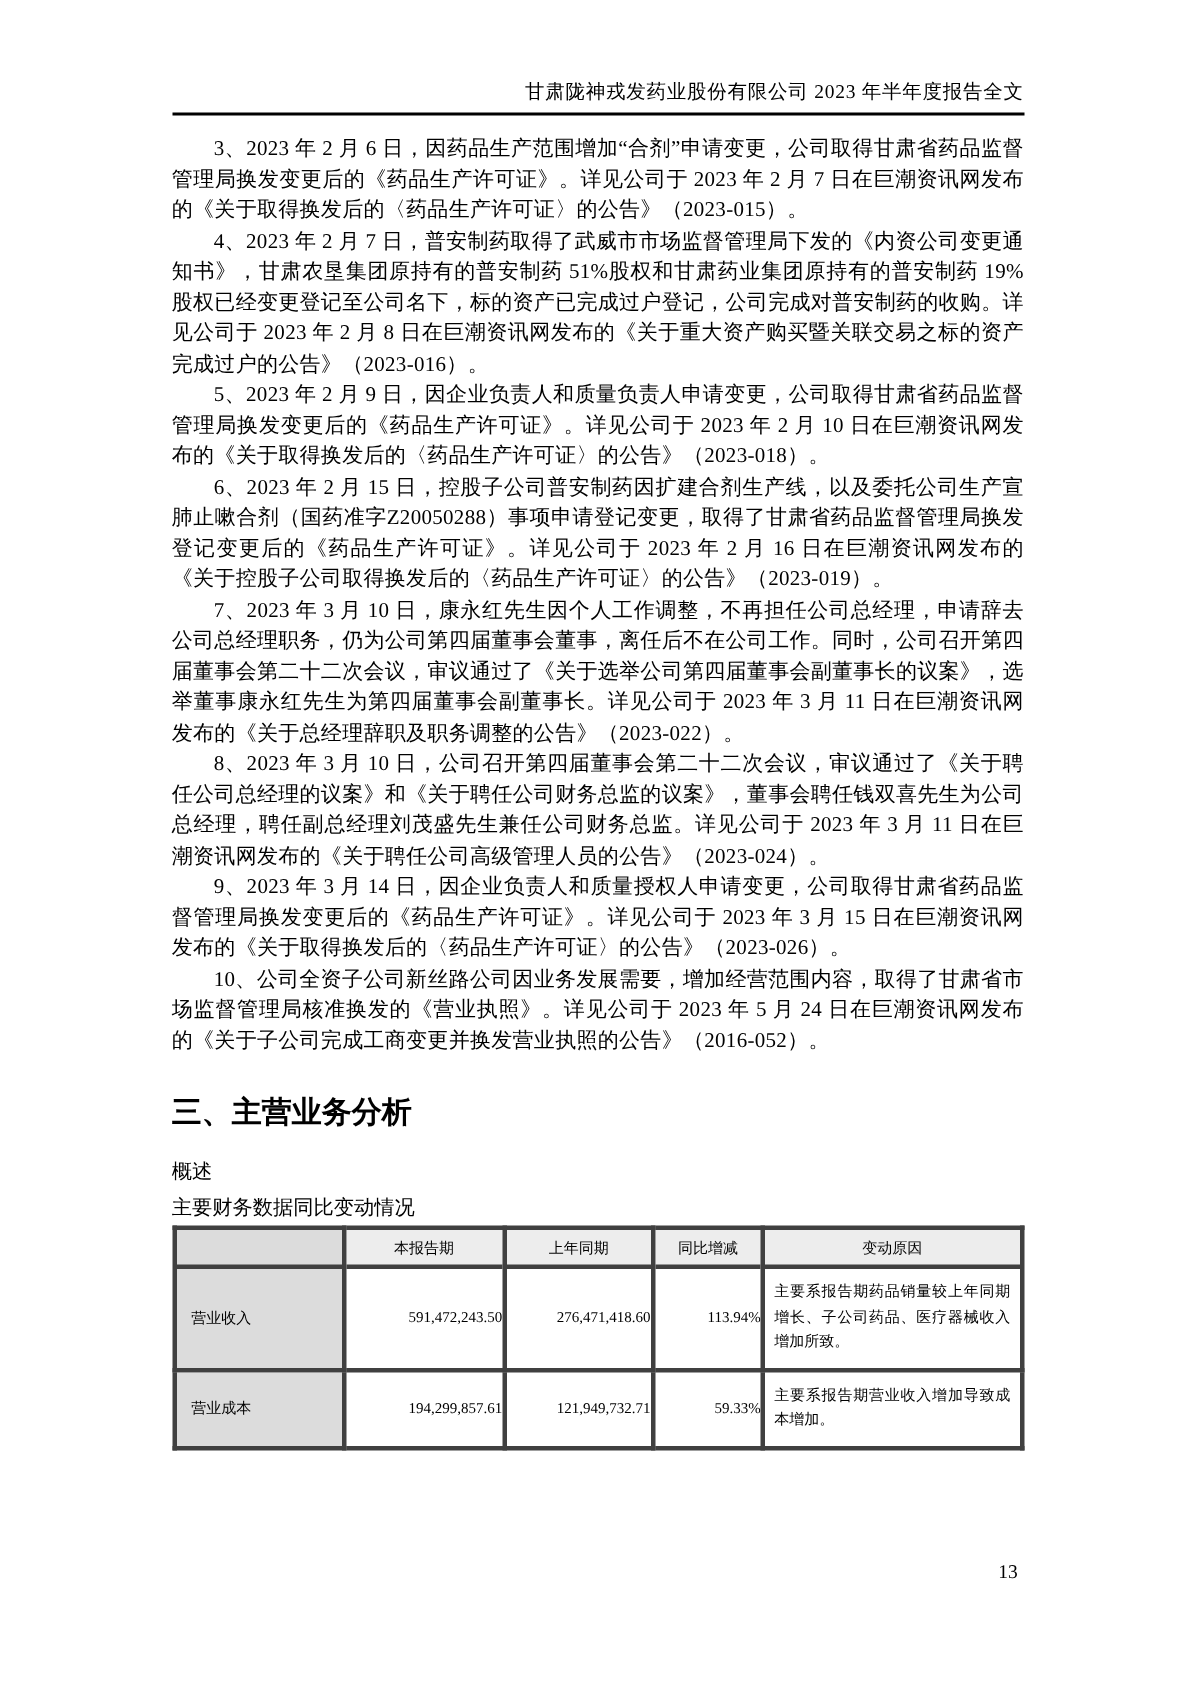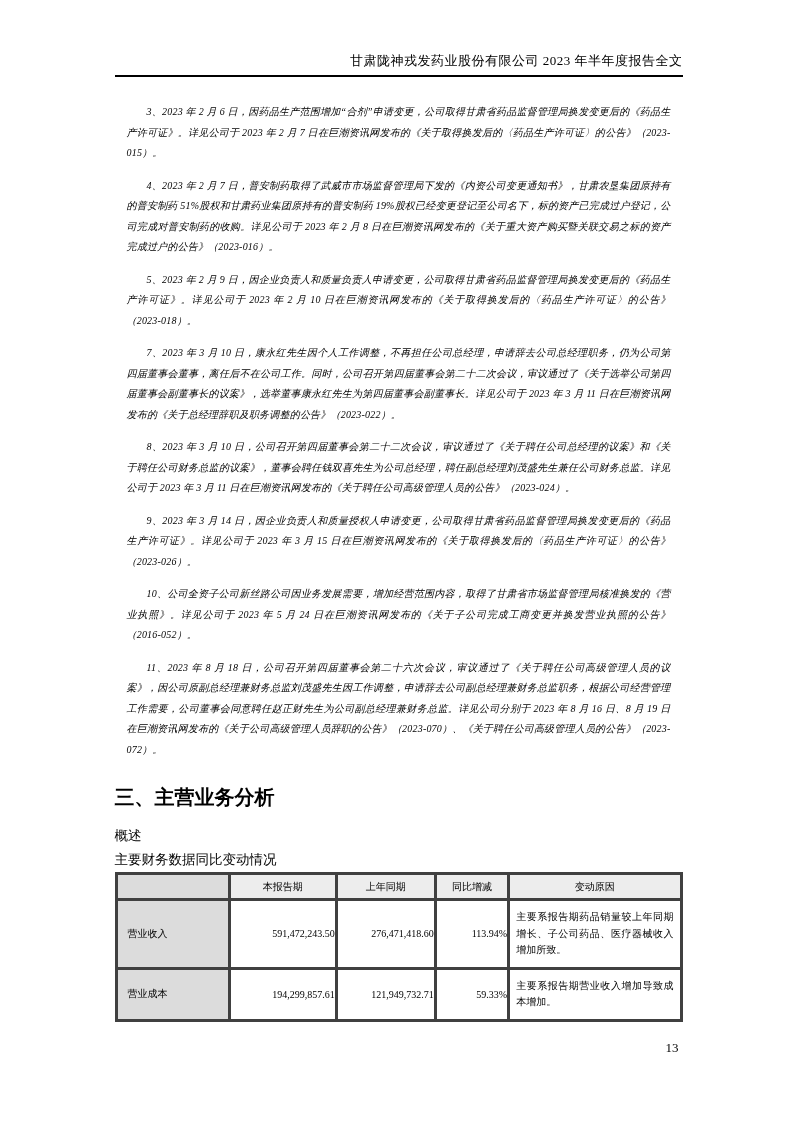--- a/index.html
+++ b/index.html
@@ -31,27 +31,26 @@
     right: 71px;
     border-bottom: 2px solid #000000;
   }
   .content {
     position: absolute;
     top: 90px;
     left: 75px;
     right: 71px;
   }
   .para {
-    margin: 12px;
-    font-size: 10px;
+    margin: 0;
+    font-size: 14px;
     line-height: 20.5px;
     text-align: justify;
     text-indent: 2em;
     letter-spacing: 0.2px;
-    font-style: italic;
   }
   .section-heading {
     margin: 24px 0 14px 0;
     font-size: 20px;
     font-weight: bold;
     line-height: 26px;
   }
   .subline {
     font-size: 13.5px;
     line-height: 24px;
@@ -112,25 +111,25 @@
 
   <div class="page-header">
     <span>甘肃陇神戎发药业股份有限公司 2023 年半年度报告全文</span>
   </div>
   <div class="header-rule"></div>
 
   <div class="content">
     <p class="para">3、2023 年 2 月 6 日，因药品生产范围增加“合剂”申请变更，公司取得甘肃省药品监督管理局换发变更后的《药品生产许可证》。详见公司于 2023 年 2 月 7 日在巨潮资讯网发布的《关于取得换发后的〈药品生产许可证〉的公告》（2023-015）。</p>
     <p class="para">4、2023 年 2 月 7 日，普安制药取得了武威市市场监督管理局下发的《内资公司变更通知书》，甘肃农垦集团原持有的普安制药 51%股权和甘肃药业集团原持有的普安制药 19%股权已经变更登记至公司名下，标的资产已完成过户登记，公司完成对普安制药的收购。详见公司于 2023 年 2 月 8 日在巨潮资讯网发布的《关于重大资产购买暨关联交易之标的资产完成过户的公告》（2023-016）。</p>
     <p class="para">5、2023 年 2 月 9 日，因企业负责人和质量负责人申请变更，公司取得甘肃省药品监督管理局换发变更后的《药品生产许可证》。详见公司于 2023 年 2 月 10 日在巨潮资讯网发布的《关于取得换发后的〈药品生产许可证〉的公告》（2023-018）。</p>
+    <p class="para">6、2023 年 2 月 15 日，控股子公司普安制药因扩建合剂生产线，以及委托公司生产宣肺止嗽合剂（国药准字Z20050288）事项申请登记变更，取得了甘肃省药品监督管理局换发登记变更后的《药品生产许可证》。详见公司于 2023 年 2 月 16 日在巨潮资讯网发布的《关于控股子公司取得换发后的〈药品生产许可证〉的公告》（2023-019）。</p>
     <p class="para">7、2023 年 3 月 10 日，康永红先生因个人工作调整，不再担任公司总经理，申请辞去公司总经理职务，仍为公司第四届董事会董事，离任后不在公司工作。同时，公司召开第四届董事会第二十二次会议，审议通过了《关于选举公司第四届董事会副董事长的议案》，选举董事康永红先生为第四届董事会副董事长。详见公司于 2023 年 3 月 11 日在巨潮资讯网发布的《关于总经理辞职及职务调整的公告》（2023-022）。</p>
     <p class="para">8、2023 年 3 月 10 日，公司召开第四届董事会第二十二次会议，审议通过了《关于聘任公司总经理的议案》和《关于聘任公司财务总监的议案》，董事会聘任钱双喜先生为公司总经理，聘任副总经理刘茂盛先生兼任公司财务总监。详见公司于 2023 年 3 月 11 日在巨潮资讯网发布的《关于聘任公司高级管理人员的公告》（2023-024）。</p>
     <p class="para">9、2023 年 3 月 14 日，因企业负责人和质量授权人申请变更，公司取得甘肃省药品监督管理局换发变更后的《药品生产许可证》。详见公司于 2023 年 3 月 15 日在巨潮资讯网发布的《关于取得换发后的〈药品生产许可证〉的公告》（2023-026）。</p>
     <p class="para">10、公司全资子公司新丝路公司因业务发展需要，增加经营范围内容，取得了甘肃省市场监督管理局核准换发的《营业执照》。详见公司于 2023 年 5 月 24 日在巨潮资讯网发布的《关于子公司完成工商变更并换发营业执照的公告》（2016-052）。</p>
-    <p class="para">11、2023 年 8 月 18 日，公司召开第四届董事会第二十六次会议，审议通过了《关于聘任公司高级管理人员的议案》，因公司原副总经理兼财务总监刘茂盛先生因工作调整，申请辞去公司副总经理兼财务总监职务，根据公司经营管理工作需要，公司董事会同意聘任赵正财先生为公司副总经理兼财务总监。详见公司分别于 2023 年 8 月 16 日、8 月 19 日在巨潮资讯网发布的《关于公司高级管理人员辞职的公告》（2023-070）、《关于聘任公司高级管理人员的公告》（2023-072）。</p>
 
     <div class="section-heading">三、主营业务分析</div>
 
     <div class="subline">概述</div>
     <div class="subline">主要财务数据同比变动情况</div>
 
 
     <table class="fin-table">
       <colgroup>
         <col style="width:20%">

